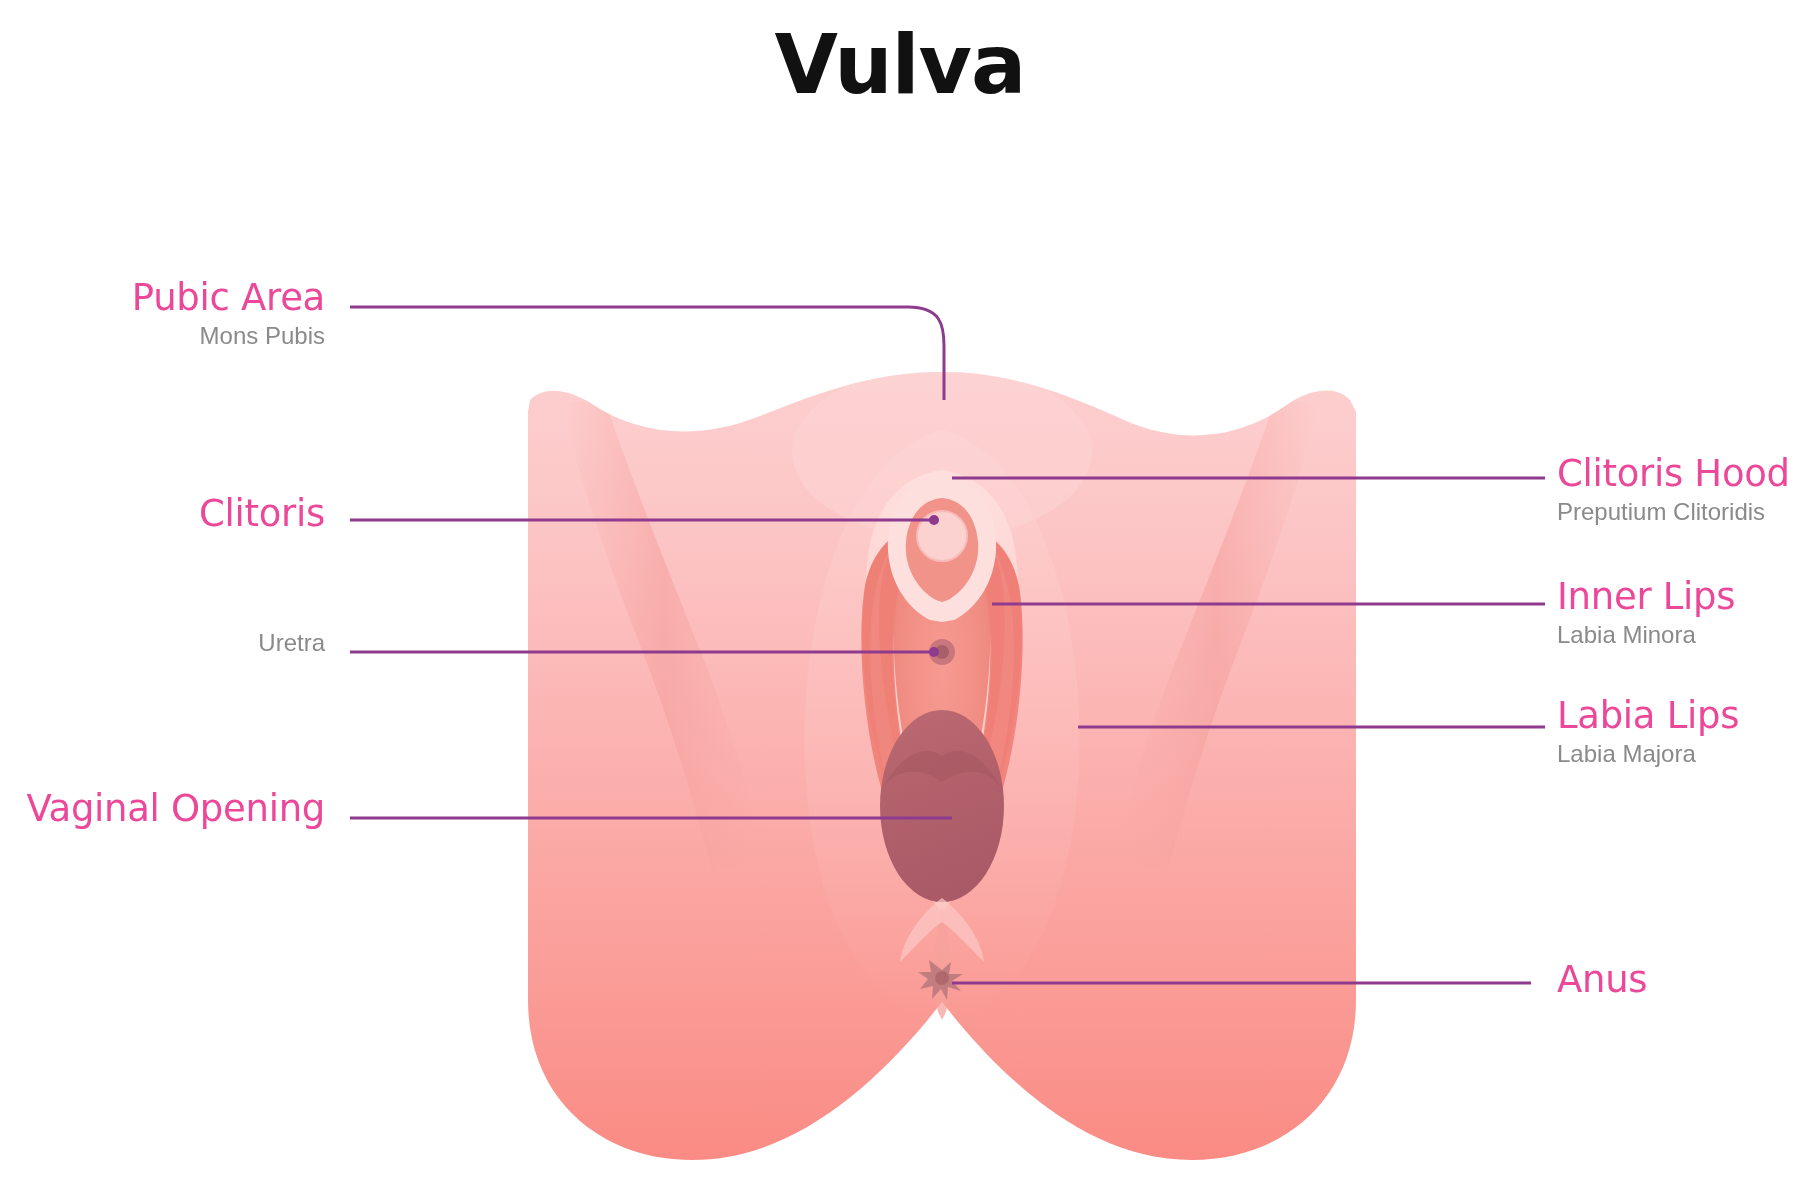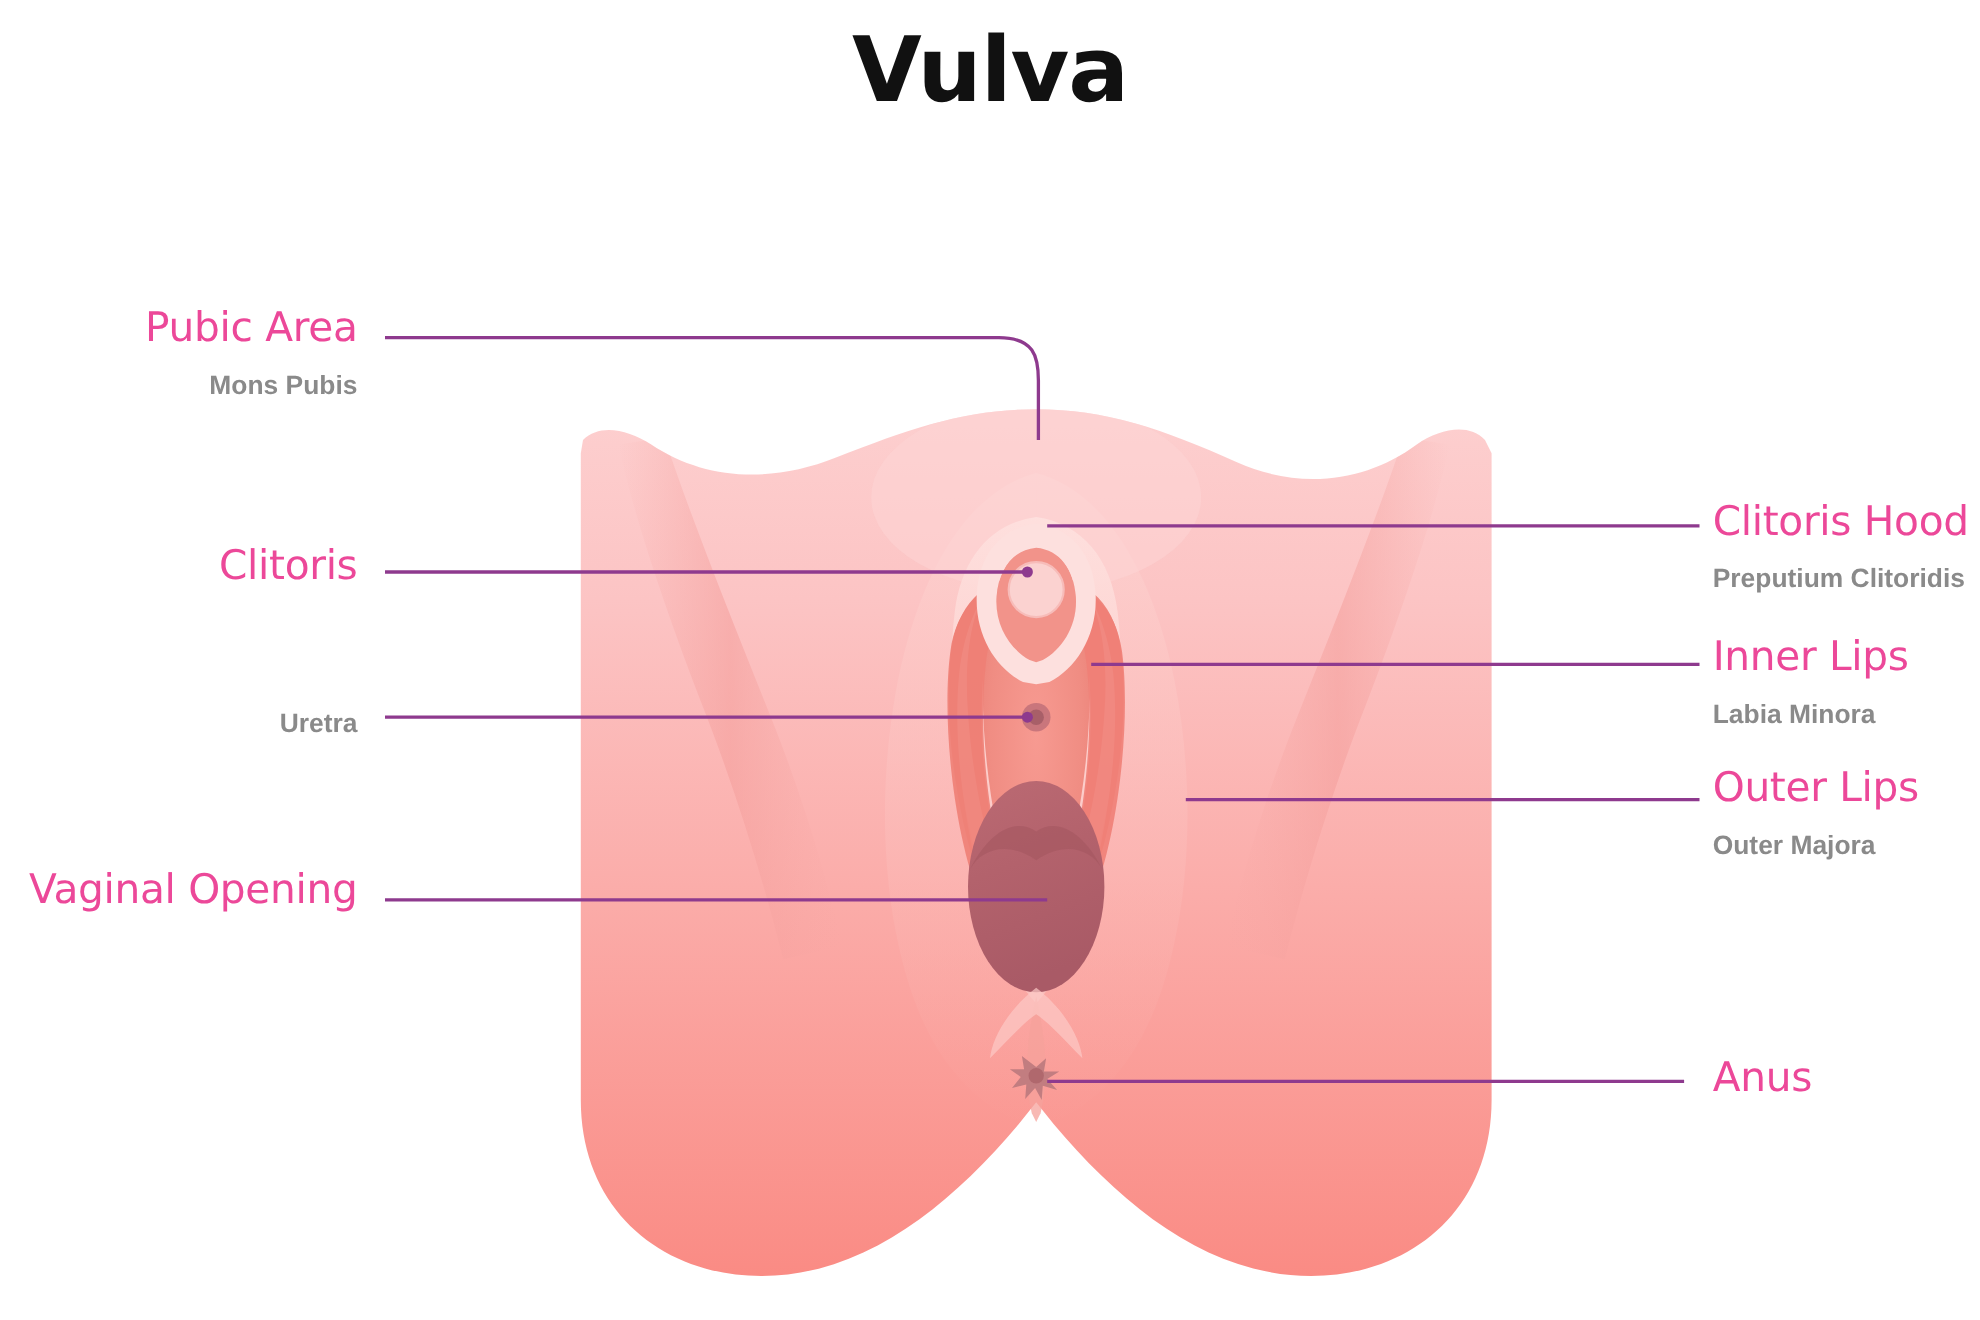--- a/index.html
+++ b/index.html
@@ -59,25 +59,25 @@
     font-size: 37px;
     font-weight: 400;
     letter-spacing: -0.3px;
     line-height: 1.02;
     color: #ec4899;
     display: block;
   }
   .label .lbl-sub {
     font-family: "Liberation Sans", sans-serif;
     font-size: 24px;
-    font-weight: 700;
+    font-weight: 400;
     line-height: 1.5;
     color: #8a8a8a;
     display: block;
-    margin-top: 16px;
+    margin-top: 1px;
   }
   .label.right { text-align: left; }
   .label.left  { text-align: right; }
 
   
   #label-pubic-area   { right: 1475px; top: 279px; }
   #label-clitoris     { right: 1475px; top: 495px; text-align: center; }
   #label-bladder      { right: 1475px; top: 624px; }
   #label-vaginal      { right: 1475px; top: 790px; margin-left: 16px; }
 
@@ -352,21 +352,21 @@
     <span class="lbl-title">Inner Lips</span>
     <span class="lbl-sub">Labia Minora</span>
   </div>
 
   <div class="label right" id="label-clitoris-hood">
     <span class="lbl-title">Clitoris Hood</span>
     <span class="lbl-sub">Preputium Clitoridis</span>
   </div>
 
   <div class="label right" id="label-outer-lips">
-    <span class="lbl-title">Outer Lips</span>
-    <span class="lbl-sub">Outer Majora</span>
+    <span class="lbl-title">Labia Lips</span>
+    <span class="lbl-sub">Labia Majora</span>
   </div>
 
   <div class="label right" id="label-anus">
     <span class="lbl-title">Anus</span>
   </div>
 
 </div>
 
 </body></html>

